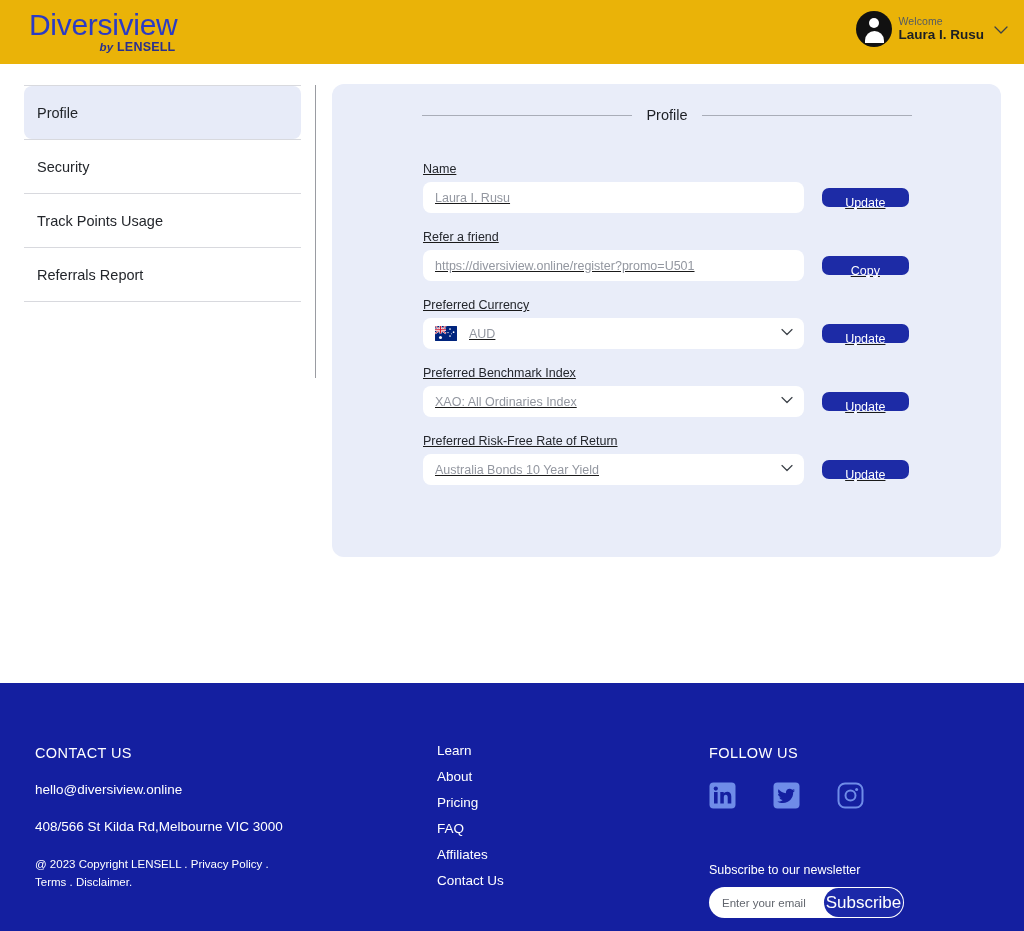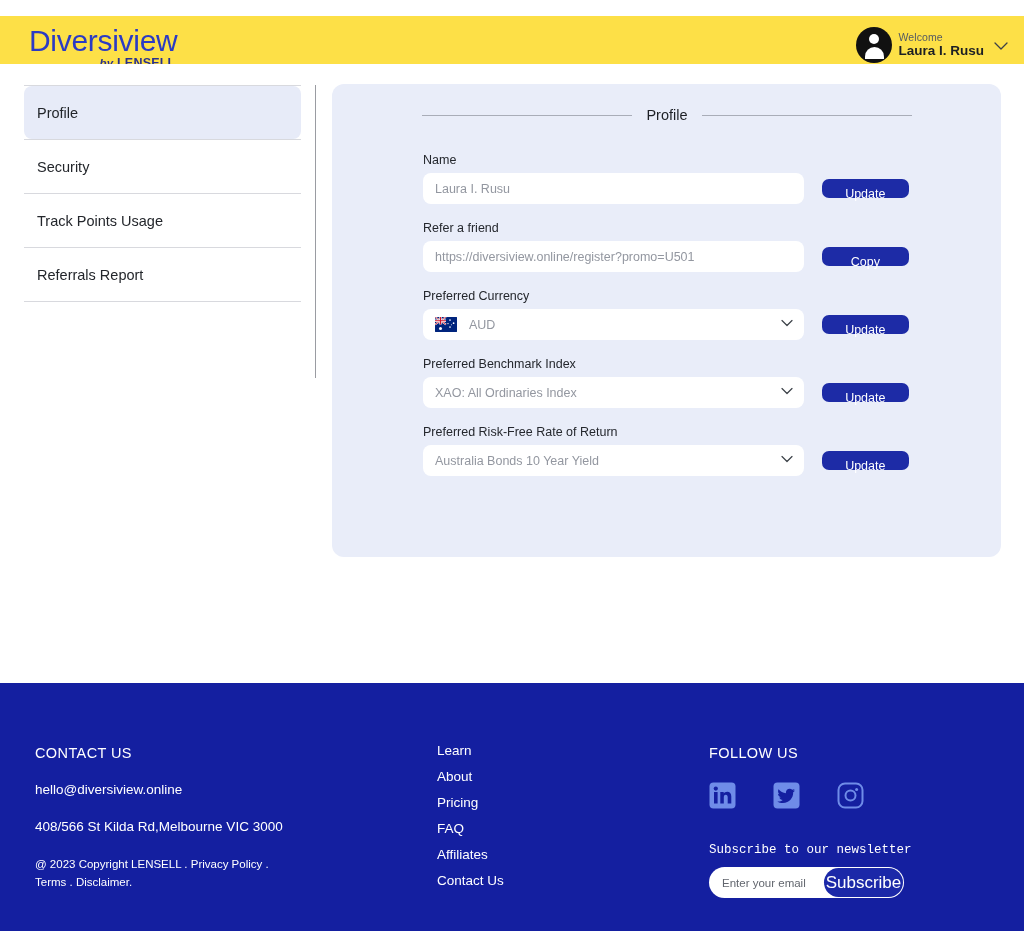--- a/index.html
+++ b/index.html
@@ -14,24 +14,24 @@
   body {
     font-family: "Liberation Sans", sans-serif;
     background: #ffffff;
     color: #1a1a1a;
     position: relative;
   }
 
   
   .header {
     position: absolute;
-    top: 16px; left: 0;
+    top: 0; left: 0;
     width: 1024px;
     height: 83px;
-    background: #fde047;
+    background: #eab308;
     border-bottom: 1px solid #e6e6e6;
   }
 
   .brand {
     position: absolute;
     left: 29px;
     top: 8px;
     text-align: right;
     line-height: 1;
   }
@@ -182,22 +182,23 @@
   }
   .panel-title {
     font-size: 14.5px;
     color: #1d2026;
     white-space: nowrap;
   }
 
   .form {
     position: absolute;
     left: 91px;
-    top: 69px;
+    top: 78px;
     width: 486px;
+    text-decoration: underline;
   }
   .field { margin-bottom: 17px; }
   .field:last-child { margin-bottom: 8px; }
 
   .field-label {
     font-size: 12.5px;
     color: #24272d;
     margin-bottom: 6px;
     display: block;
   }
@@ -306,23 +307,22 @@
     display: flex;
     gap: 37px;
     margin-top: 18px;
     align-items: center;
   }
   .f-icons svg { display: block; cursor: pointer; }
 
   .f-sub-label {
     font-size: 12.5px;
     display: block;
-    margin-top: 34px;
+    margin-top: 54px;
     margin-bottom: 10px;
-    font-family: Liberation Mono, monospace;
   }
   .sub-pill {
     width: 195px;
     height: 31px;
     background: #ffffff;
     border-radius: 16px;
     display: flex;
     align-items: center;
     padding: 0 0 0 13px;
     position: relative;

